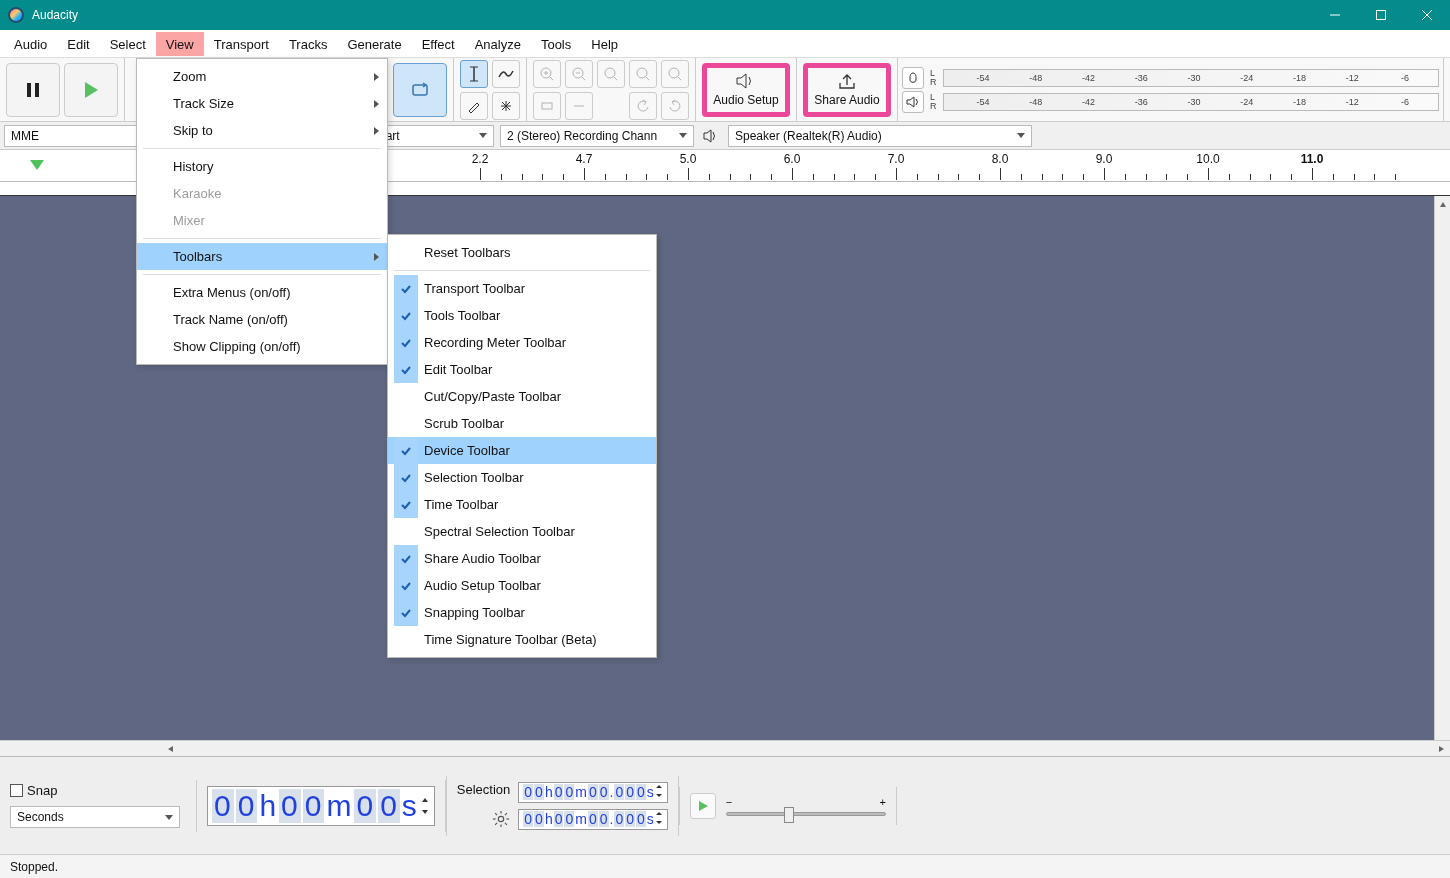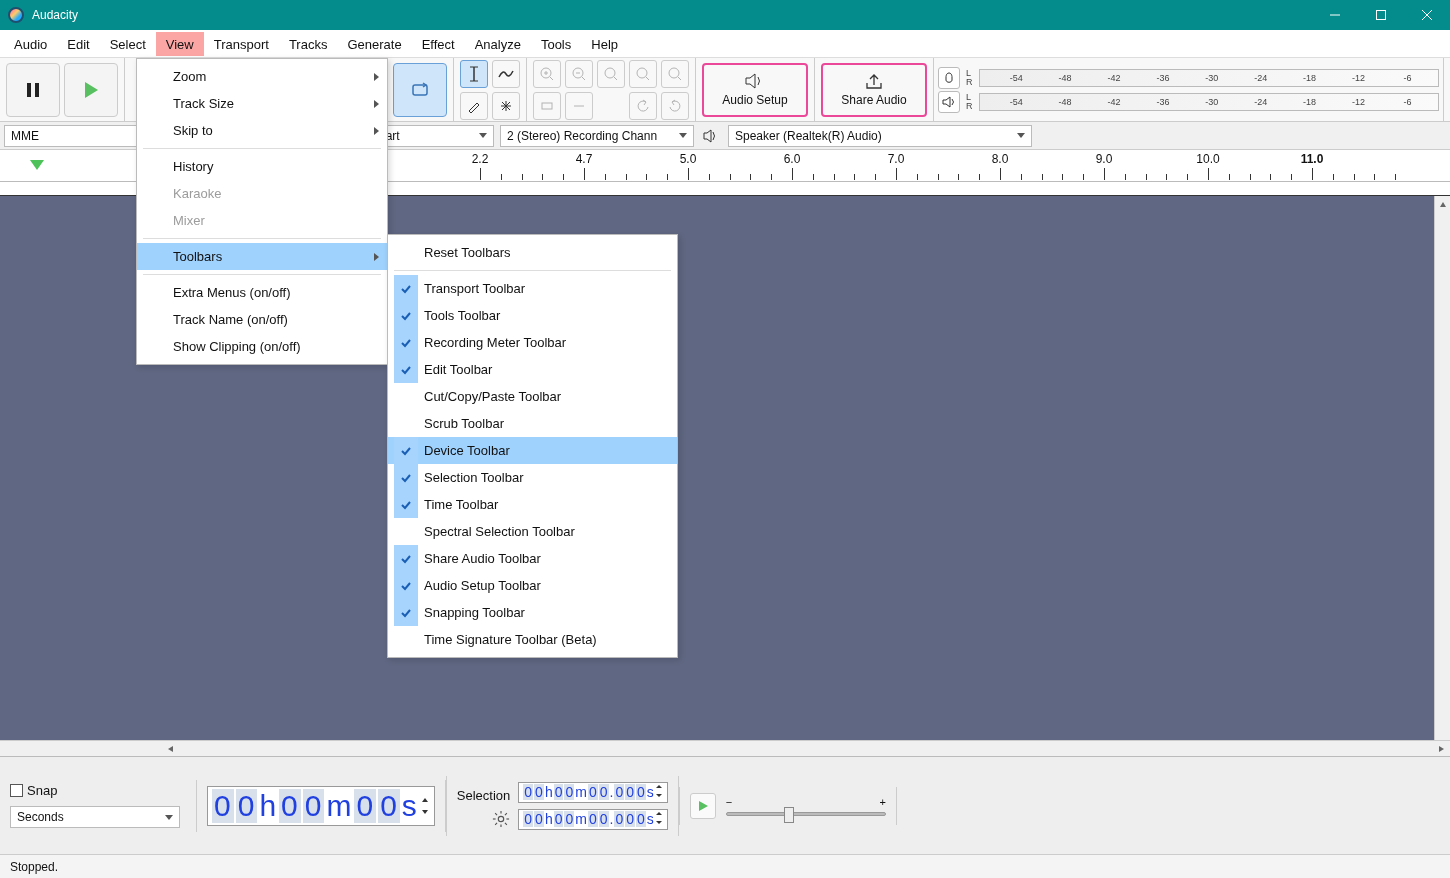--- a/index.html
+++ b/index.html
@@ -12,21 +12,21 @@
   .menubar{height:28px;background:#fff;border-bottom:1px solid #ddd;display:flex;align-items:center;padding-left:4px;font-size:13px}
   .menubar .menu-item{padding:5px 10px 4px;cursor:default}
   .menubar .menu-item.open{background:#fca5a5}
   .toolbar-row{display:flex;align-items:stretch;background:#f8f8f8;border-bottom:1px solid #ccc;position:relative}
   .toolbar-group{border-right:1px solid #ccc;display:flex;align-items:center;padding:4px 6px;gap:4px}
   .tool-big{width:54px;height:54px;border:1px solid #ccc;border-radius:4px;background:#f4f4f4;display:flex;align-items:center;justify-content:center}
   .tool-big.active{background:#cfe6fa;border-color:#6aa0d8}
   .tool-sm{width:28px;height:28px;border:1px solid #ccc;border-radius:3px;background:#f8f8f8;display:flex;align-items:center;justify-content:center}
   .tool-sm.active{background:#cfe6fa;border-color:#6aa0d8}
   .tool-sm.disabled svg{opacity:.35}
-  .tool-label-btn{display:flex;flex-direction:column;align-items:center;justify-content:center;gap:4px;width:106px;height:54px;border:2px solid #ec4899;border-radius:4px;background:#f8f8f8;font-size:12px}
+  .tool-label-btn{display:flex;flex-direction:column;align-items:center;justify-content:center;gap:4px;width:88px;height:54px;border:5px solid #ec4899;border-radius:4px;background:#f8f8f8;font-size:12px}
   .meter-row{display:flex;align-items:center;gap:6px}
   .meter-lr{display:flex;flex-direction:column;font-size:9px;line-height:9px;color:#444}
   .meter{flex:1;height:18px;border:1px solid #bbb;background:linear-gradient(to right,#eee,#fafafa);position:relative;font-size:9px;color:#444;display:flex;align-items:center}
   .meter span{position:absolute;transform:translateX(-50%)}
   .device-row{display:flex;align-items:center;background:#f0f0f0;border-bottom:1px solid #ccc;height:28px;padding:0 4px;gap:6px}
   .dropdown{height:22px;border:1px solid #bbb;background:#fff;display:flex;align-items:center;justify-content:space-between;padding:0 6px;font-size:12px}
   .chev{border-left:4px solid transparent;border-right:4px solid transparent;border-top:5px solid #555;margin-left:6px}
   .timeline{height:32px;background:#fff;border-bottom:1px solid #bbb;position:relative;overflow:hidden}
   .timeline .play-head{position:absolute;left:30px;top:10px;width:0;height:0;border-left:7px solid transparent;border-right:7px solid transparent;border-top:10px solid #3db552;filter:hue-rotate(0deg)}
   .timeline .tick{position:absolute;top:18px;width:1px;height:12px;background:#333}
@@ -48,21 +48,21 @@
   
   .menu-dropdown{position:absolute;background:#fff;border:1px solid #bbb;box-shadow:2px 2px 6px rgba(0,0,0,.15);padding:4px 0;z-index:100;font-size:13px}
   .menu-dropdown .mi{height:27px;display:flex;align-items:center;padding:0 28px 0 36px;white-space:nowrap;position:relative}
   .menu-dropdown .mi.hl{background:#9fd2fd}
   .menu-dropdown .mi.disabled{color:#9c9c9c}
   .menu-dropdown .mi .sub{position:absolute;right:8px;top:50%;transform:translateY(-50%);border-left:5px solid #555;border-top:4px solid transparent;border-bottom:4px solid transparent}
   .menu-dropdown .mi .chk{position:absolute;left:6px;top:0;width:24px;height:27px;display:flex;align-items:center;justify-content:center}
   .menu-dropdown .mi.checked .chk{background:#a7d4fd}
   .menu-dropdown hr{border:none;border-top:1px solid #ddd;margin:4px 6px}
   .view-menu{left:136px;top:58px;width:252px}
-  .toolbars-menu{left:387px;top:234px;width:291px}
+  .toolbars-menu{left:387px;top:234px;width:270px}
   .mini-icon{width:22px;height:22px;border:1px solid #bbb;border-radius:3px;background:#fff;display:flex;align-items:center;justify-content:center}
   .checkbox{width:13px;height:13px;border:1px solid #555;background:#fff;margin-right:4px}
   .slider-track{height:4px;background:#bbb;position:relative;border:1px solid #999;border-radius:2px}
   .slider-thumb{position:absolute;top:-6px;width:10px;height:16px;background:#eee;border:1px solid #888;left:36%}
   .play-mini{width:26px;height:26px;border:1px solid #ccc;border-radius:3px;background:#fafafa;display:flex;align-items:center;justify-content:center}
   .settings-icon{width:18px;height:18px}
 </style>
 </head>
 <body>
 
@@ -420,21 +420,21 @@
         <span class="digit">0</span>
         <span class="digit">0</span>
         <span>s</span>
         <span><svg width="10" height="20">
             <polygon points="2,6 8,6 5,2" fill="#333"></polygon>
             <polygon points="2,14 8,14 5,18" fill="#333"></polygon>
           </svg></span>
       </div>
   </div>
   <div class="selpanel">
-    <div style="display:flex;align-items:flex-end;gap:8px">
+    <div style="display:flex;align-items:flex-start;gap:8px">
       <span>Selection</span>
       <div class="time-small" id="seltime1">
           <span class="digit">0</span>
           <span class="digit">0</span>
           <span>h</span>
           <span class="digit">0</span>
           <span class="digit">0</span>
           <span>m</span>
           <span class="digit">0</span>
           <span class="digit">0</span>

